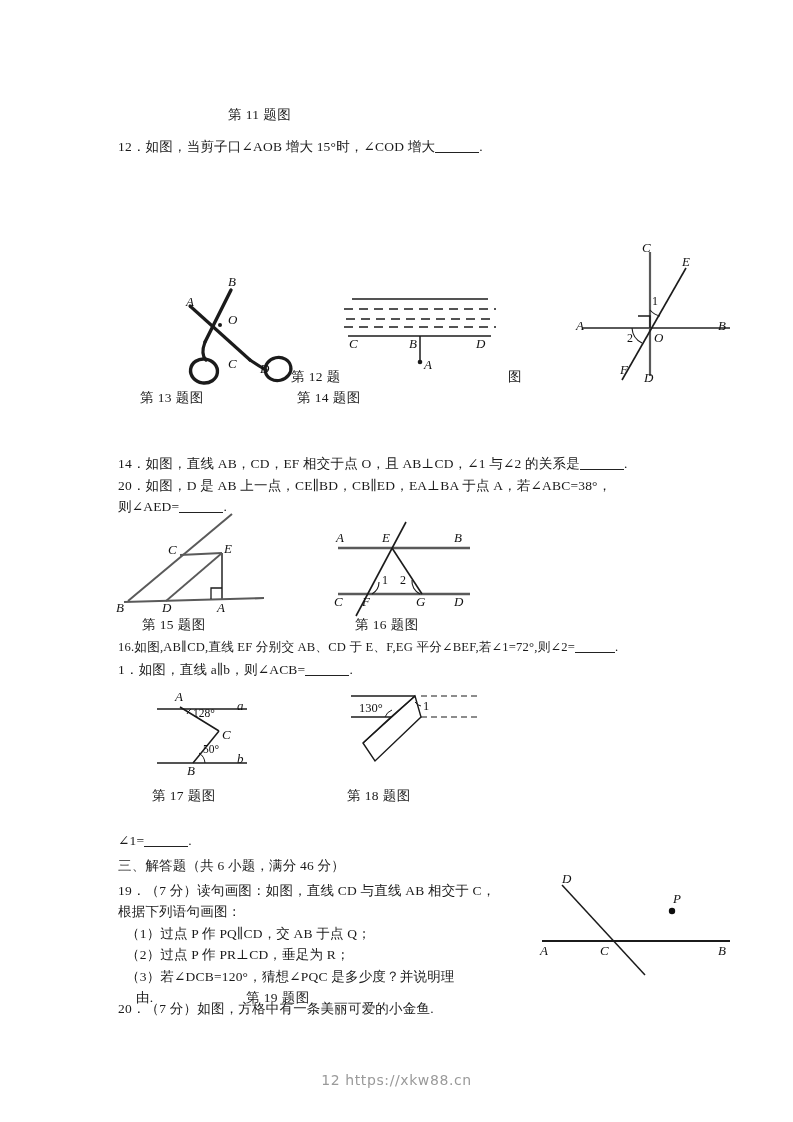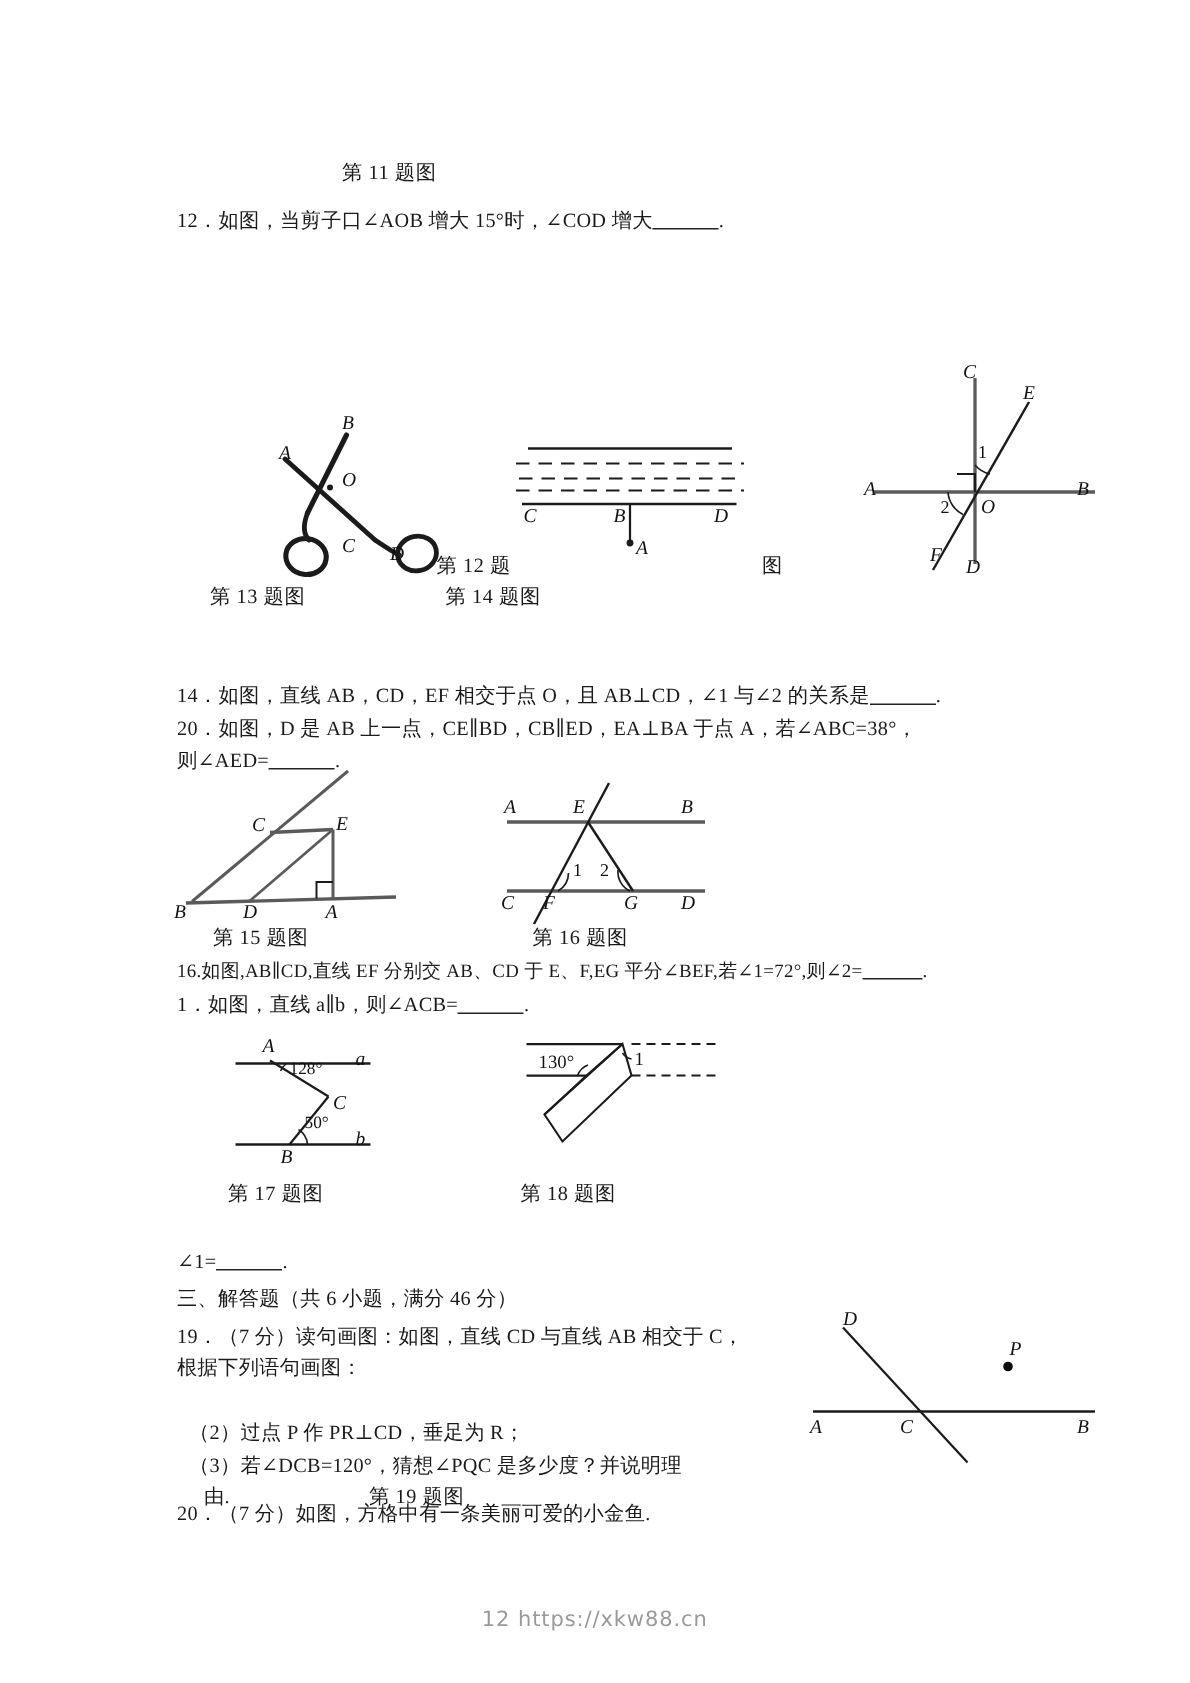--- a/index.html
+++ b/index.html
@@ -277,20 +277,21 @@
   <div class="ln" style="left:118px; top:832px;">
     <span>∠1=</span><span class="blank"></span><span>.</span>
   </div>
 
   <div class="ln" style="left:118px; top:857px;">三、解答题（共 6 小题，满分 46 分）</div>
 
   <div class="ln" style="left:118px; top:882px;">
     <span>19．</span><span>（7 分）读句画图：如图，直线 CD 与直线 AB 相交于 C，</span>
   </div>
   <div class="ln" style="left:118px; top:903px;">根据下列语句画图：</div>
+  <div class="ln" style="left:126px; top:925px;">（1）过点 P 作 PQ∥CD，交 AB 于点 Q；</div>
   <div class="ln" style="left:126px; top:946px;">（2）过点 P 作 PR⊥CD，垂足为 R；</div>
   <div class="ln" style="left:126px; top:968px;">（3）若∠DCB=120°，猜想∠PQC 是多少度？并说明理</div>
   <div class="ln" style="left:136px; top:989px;">由.</div>
   <div class="cap" style="left:246px; top:989px;">第 19 题图</div>
 
   <div class="figwrap" style="left:532px; top:865px; width:215px; height:130px;">
     <svg width="215" height="130" viewBox="0 0 215 130">
 
       <line x1="10" y1="76" x2="198" y2="76" stroke="#1b1b1b" stroke-width="1.8"></line>
 

